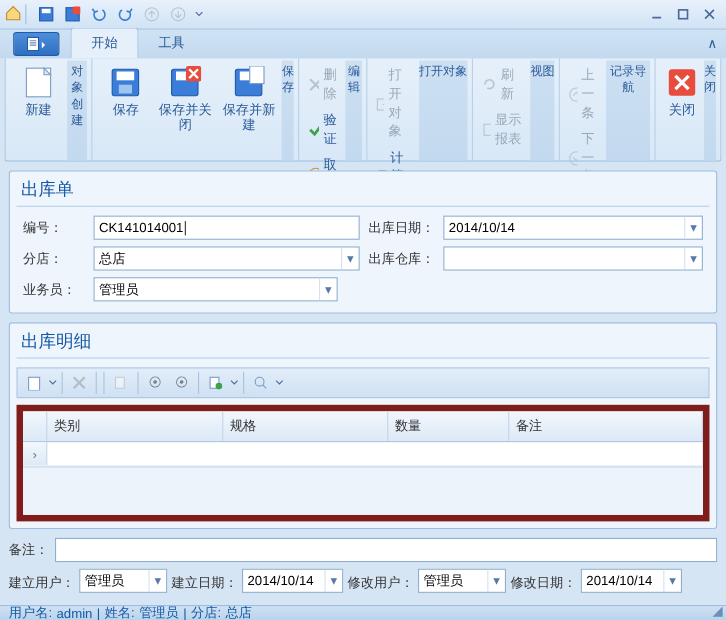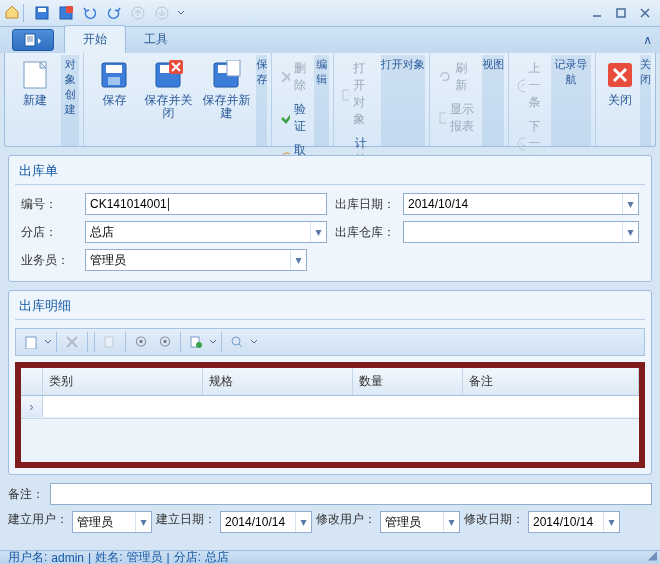--- a/index.html
+++ b/index.html
@@ -20,21 +20,21 @@
 .group{border-right:1px solid #b8d0e8;display:flex;flex-direction:row;padding:2px 4px 0}
 .group-body{flex:1;display:flex;align-items:flex-start;gap:2px}
 .group-label{text-align:center;color:#2b5a99;font-size:11px;padding:2px 0;background:linear-gradient(#cde0f2,#c3d9ef)}
 .big-btn{width:52px;display:flex;flex-direction:column;align-items:center;padding:4px 2px;border-radius:3px;cursor:pointer;gap:3px}
 .big-btn .icon32{width:32px;height:32px;display:flex;align-items:center;justify-content:center}
 .big-btn .lbl{color:#2b5a99;text-align:center;line-height:13px}
 .small-btn{display:flex;align-items:center;gap:4px;padding:3px 4px;border-radius:2px;cursor:pointer;color:#2b5a99}
 .small-btn.disabled{color:#9aa8b8}
 .small-col{display:flex;flex-direction:column;gap:1px;padding-top:2px}
 .form-area{margin:8px;background:#eef5fc;border:1px solid #9ebde0;border-radius:3px;padding:0}
-.panel-title{color:#1559a6;font-size:13px;padding:6px 10px 4px}
+.panel-title{color:#1559a6;font-size:16px;padding:6px 10px 4px}
 .hr{height:1px;background:#b8d0e8;margin:0 6px 8px}
 .form-grid{display:grid;grid-template-columns:56px 242px 60px 1fr;gap:6px 8px;padding:0 12px 10px;align-items:center}
 .form-grid label{color:#333;text-align:left}
 .txt,.combo{height:22px;border:1px solid #8faecf;background:#fff;padding:0 4px;display:flex;align-items:center;position:relative}
 .combo .dd{position:absolute;right:0;top:0;width:16px;height:100%;display:flex;align-items:center;justify-content:center;color:#5a7aa5;border-left:1px solid #d4e2f0}
 .detail-area{margin:0 8px 8px;background:#eef5fc;border:1px solid #9ebde0;border-radius:3px}
 .toolbar{height:28px;background:linear-gradient(#e2edf9,#cfe1f3);border:1px solid #a7c3e2;margin:6px;display:flex;align-items:center;padding:0 4px;gap:2px}
 .tb-btn{width:22px;height:22px;display:flex;align-items:center;justify-content:center;border-radius:2px;cursor:pointer}
 .tb-btn.disabled{opacity:.45}
 .batch{background:#ff9933;color:#fff;padding:3px 6px;border-radius:2px;display:flex;align-items:center;gap:3px}
@@ -42,21 +42,21 @@
 .grid{margin:0 6px 6px;border:6px solid #7f1d1d;background:#fff}
 .ghead{display:flex;background:linear-gradient(#f2f7fc,#dce9f6);border-bottom:1px solid #a7c3e2}
 .ghead .gh{padding:5px 6px;border-right:1px solid #c3d5e8;color:#333}
 .ghead .gh0{width:22px}
 .grow{display:flex;height:22px;border-bottom:1px solid #e8eef5}
 .grow .gc0{width:22px;background:linear-gradient(#f2f7fc,#dce9f6);border-right:1px solid #c3d5e8;display:flex;align-items:center;justify-content:center;color:#5a7aa5}
 .gblank{height:44px;border-top:1px solid #c3d5e8;background:#edf3fa}
 .footer{margin:0 8px 6px;display:flex;align-items:center;gap:6px}
 .footer label{color:#333}
 .footer .txt{flex:1}
-.audit{margin:0 8px 8px;display:flex;align-items:flex-start;gap:4px}
+.audit{margin:0 8px 8px;display:flex;align-items:flex-end;gap:4px}
 .audit .combo{width:80px}
 .audit .combo.date{width:92px}
 .audit label{color:#333;white-space:nowrap}
 .status{position:absolute;bottom:0;left:0;right:0;height:14px;background:linear-gradient(#cfe1f3,#b9d2ec);border-top:1px solid #9ebde0;display:flex;align-items:center;padding:0 8px;color:#1559a6;gap:4px}
 .status .resize{position:absolute;right:3px;bottom:2px;color:#6d8fb8}
 .content{position:absolute;top:147px;left:0;right:0;bottom:24px;overflow:hidden}
 </style>
 </head>
 <body>
 

